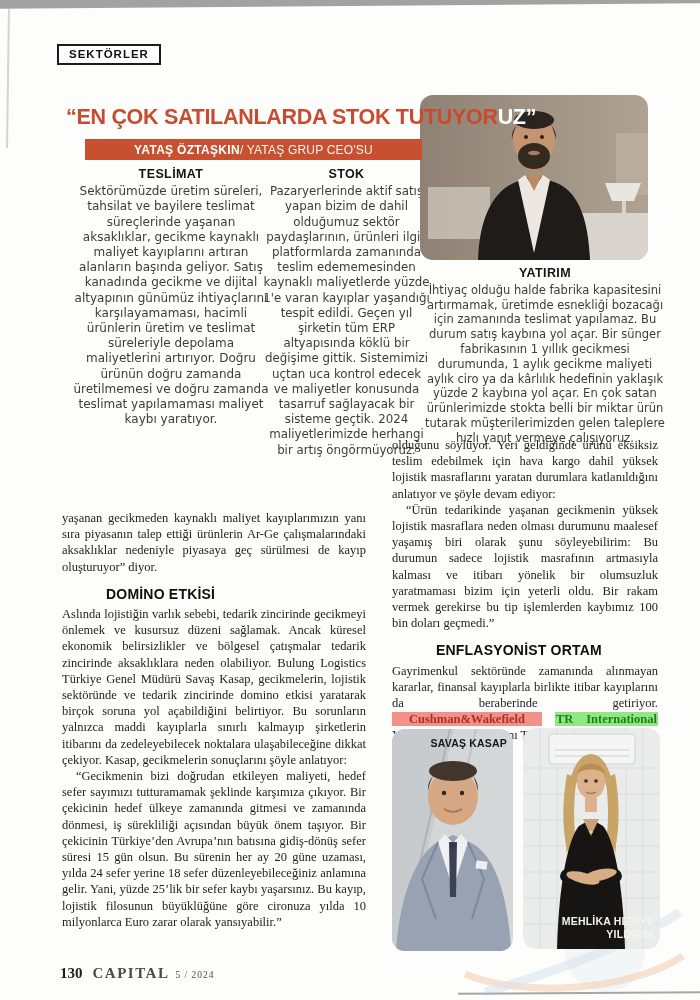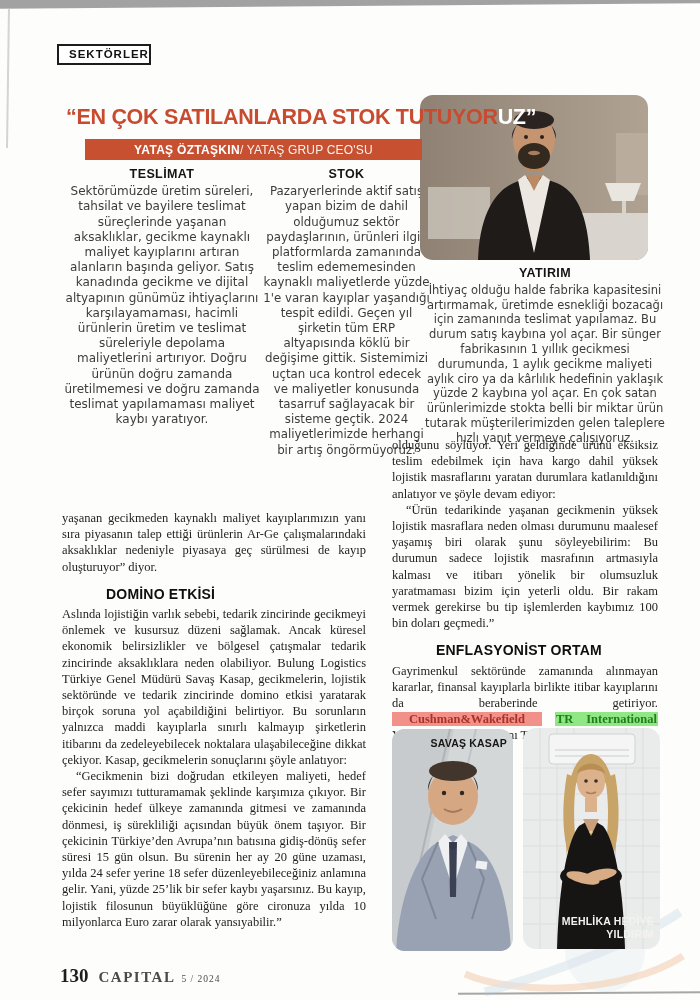--- a/index.html
+++ b/index.html
@@ -6,40 +6,40 @@
   .page{position:relative;width:700px;height:1000px;background:#fdfdfb;overflow:hidden;
         font-family:"Liberation Serif", serif;color:#232323;}
   
   .scan-top{position:absolute;left:-8px;top:-7px;width:720px;height:13px;background:#a2a2a2;
             transform:rotate(-0.45deg);}
   .scan-left{position:absolute;left:7px;top:8px;width:2px;height:140px;background:#c2c2c2;
              transform:rotate(0.8deg);opacity:.7;}
   .scan-bottom{position:absolute;left:458px;top:992px;width:244px;height:2px;background:#a6a6a6;
                transform:rotate(-0.35deg);}
   
-  .kicker{position:absolute;left:57px;top:44px;border:2px solid #1c1c1c;padding:2px 0 3px 10px;
+  .kicker{position:absolute;left:57px;top:44px;border:2px solid #1c1c1c;padding:2px 10px 3px 10px;
           font-family:"Liberation Sans", sans-serif;font-weight:700;font-size:11.5px;
           letter-spacing:1px;color:#111;background:#fff;}
   
   .headline{position:absolute;left:66px;top:105px;white-space:nowrap;z-index:3;
             font-family:"Liberation Sans", sans-serif;font-weight:800;font-size:21.5px;
             letter-spacing:-0.3px;color:#c84b2f;}
   .headline .white-part{color:#ffffff;}
   
   .byline-bar{position:absolute;left:85px;top:139px;width:337px;height:21px;background:#c6502f;
               display:flex;align-items:center;justify-content:center;z-index:3;
               font-family:"Liberation Sans", sans-serif;font-size:12px;color:#fff;}
   .byline-bar .name{font-weight:800;letter-spacing:.3px;}
   .byline-bar .role{font-weight:400;opacity:.92;letter-spacing:.2px;}
   
   .feature-col{position:absolute;font-family:"DejaVu Sans", sans-serif;text-align:center;
                color:#3c3c3c;font-size:12px;line-height:15.2px;}
   .feature-col h3{margin:0 0 2px 0;font-size:12.5px;font-weight:700;color:#141414;
                   font-family:"Liberation Sans", sans-serif;letter-spacing:.4px;}
-  #col-teslimat{left:62px;top:167px;width:200px;}
+  #col-teslimat{left:71px;top:167px;width:200px;}
   #col-kayip{left:263px;top:167px;width:167px;font-size:11.8px;}
   #col-yatirim{left:424px;top:266px;width:242px;font-size:11.5px;line-height:14.8px;}
   
   .photo{position:absolute;overflow:hidden;border-radius:13px;}
   #photo-nuri{left:420px;top:95px;width:228px;height:165px;z-index:1;}
   
   .body-col{position:absolute;text-align:justify;font-size:12.5px;line-height:16.2px;}
   #body-left{left:62px;top:462px;width:304px;margin-top:48px;}
   #body-right{left:392px;top:437px;width:266px;}
   .body-p{margin:0;}
@@ -50,21 +50,21 @@
   .hl-green{background:#90e783;color:#1e7e1e;font-weight:700;padding:0 1px;}
   
   #photo-savas{left:392px;top:729px;width:121px;height:222px;}
   #photo-mehlika{left:523px;top:728px;width:137px;height:221px;}
   .photo-label{position:absolute;font-family:"Liberation Sans", sans-serif;font-weight:700;
                font-size:10.5px;line-height:1.25;text-align:right;letter-spacing:.2px;}
   #label-savas{top:8px;right:6px;color:#161616;}
   #label-mehlika{bottom:8px;right:6px;color:#f4f2ef;}
   
   .footer{position:absolute;left:60px;top:965px;display:flex;align-items:baseline;gap:10px;}
-  .footer .pagenum{font-weight:700;font-size:19px;color:#1d1d1d;}
+  .footer .pagenum{font-weight:700;font-size:15px;color:#1d1d1d;}
   .footer .mag{font-size:15px;letter-spacing:1.5px;color:#4a4a4a;font-weight:bold;}
   .footer .issue{font-size:9.5px;letter-spacing:1px;color:#4a4a4a;margin-left:-4px;}
   
   .watermark{position:absolute;left:455px;top:900px;width:235px;height:98px;opacity:.45;z-index:0;}
 </style>
 </head>
 <body>
 
 <div class="page">
 

